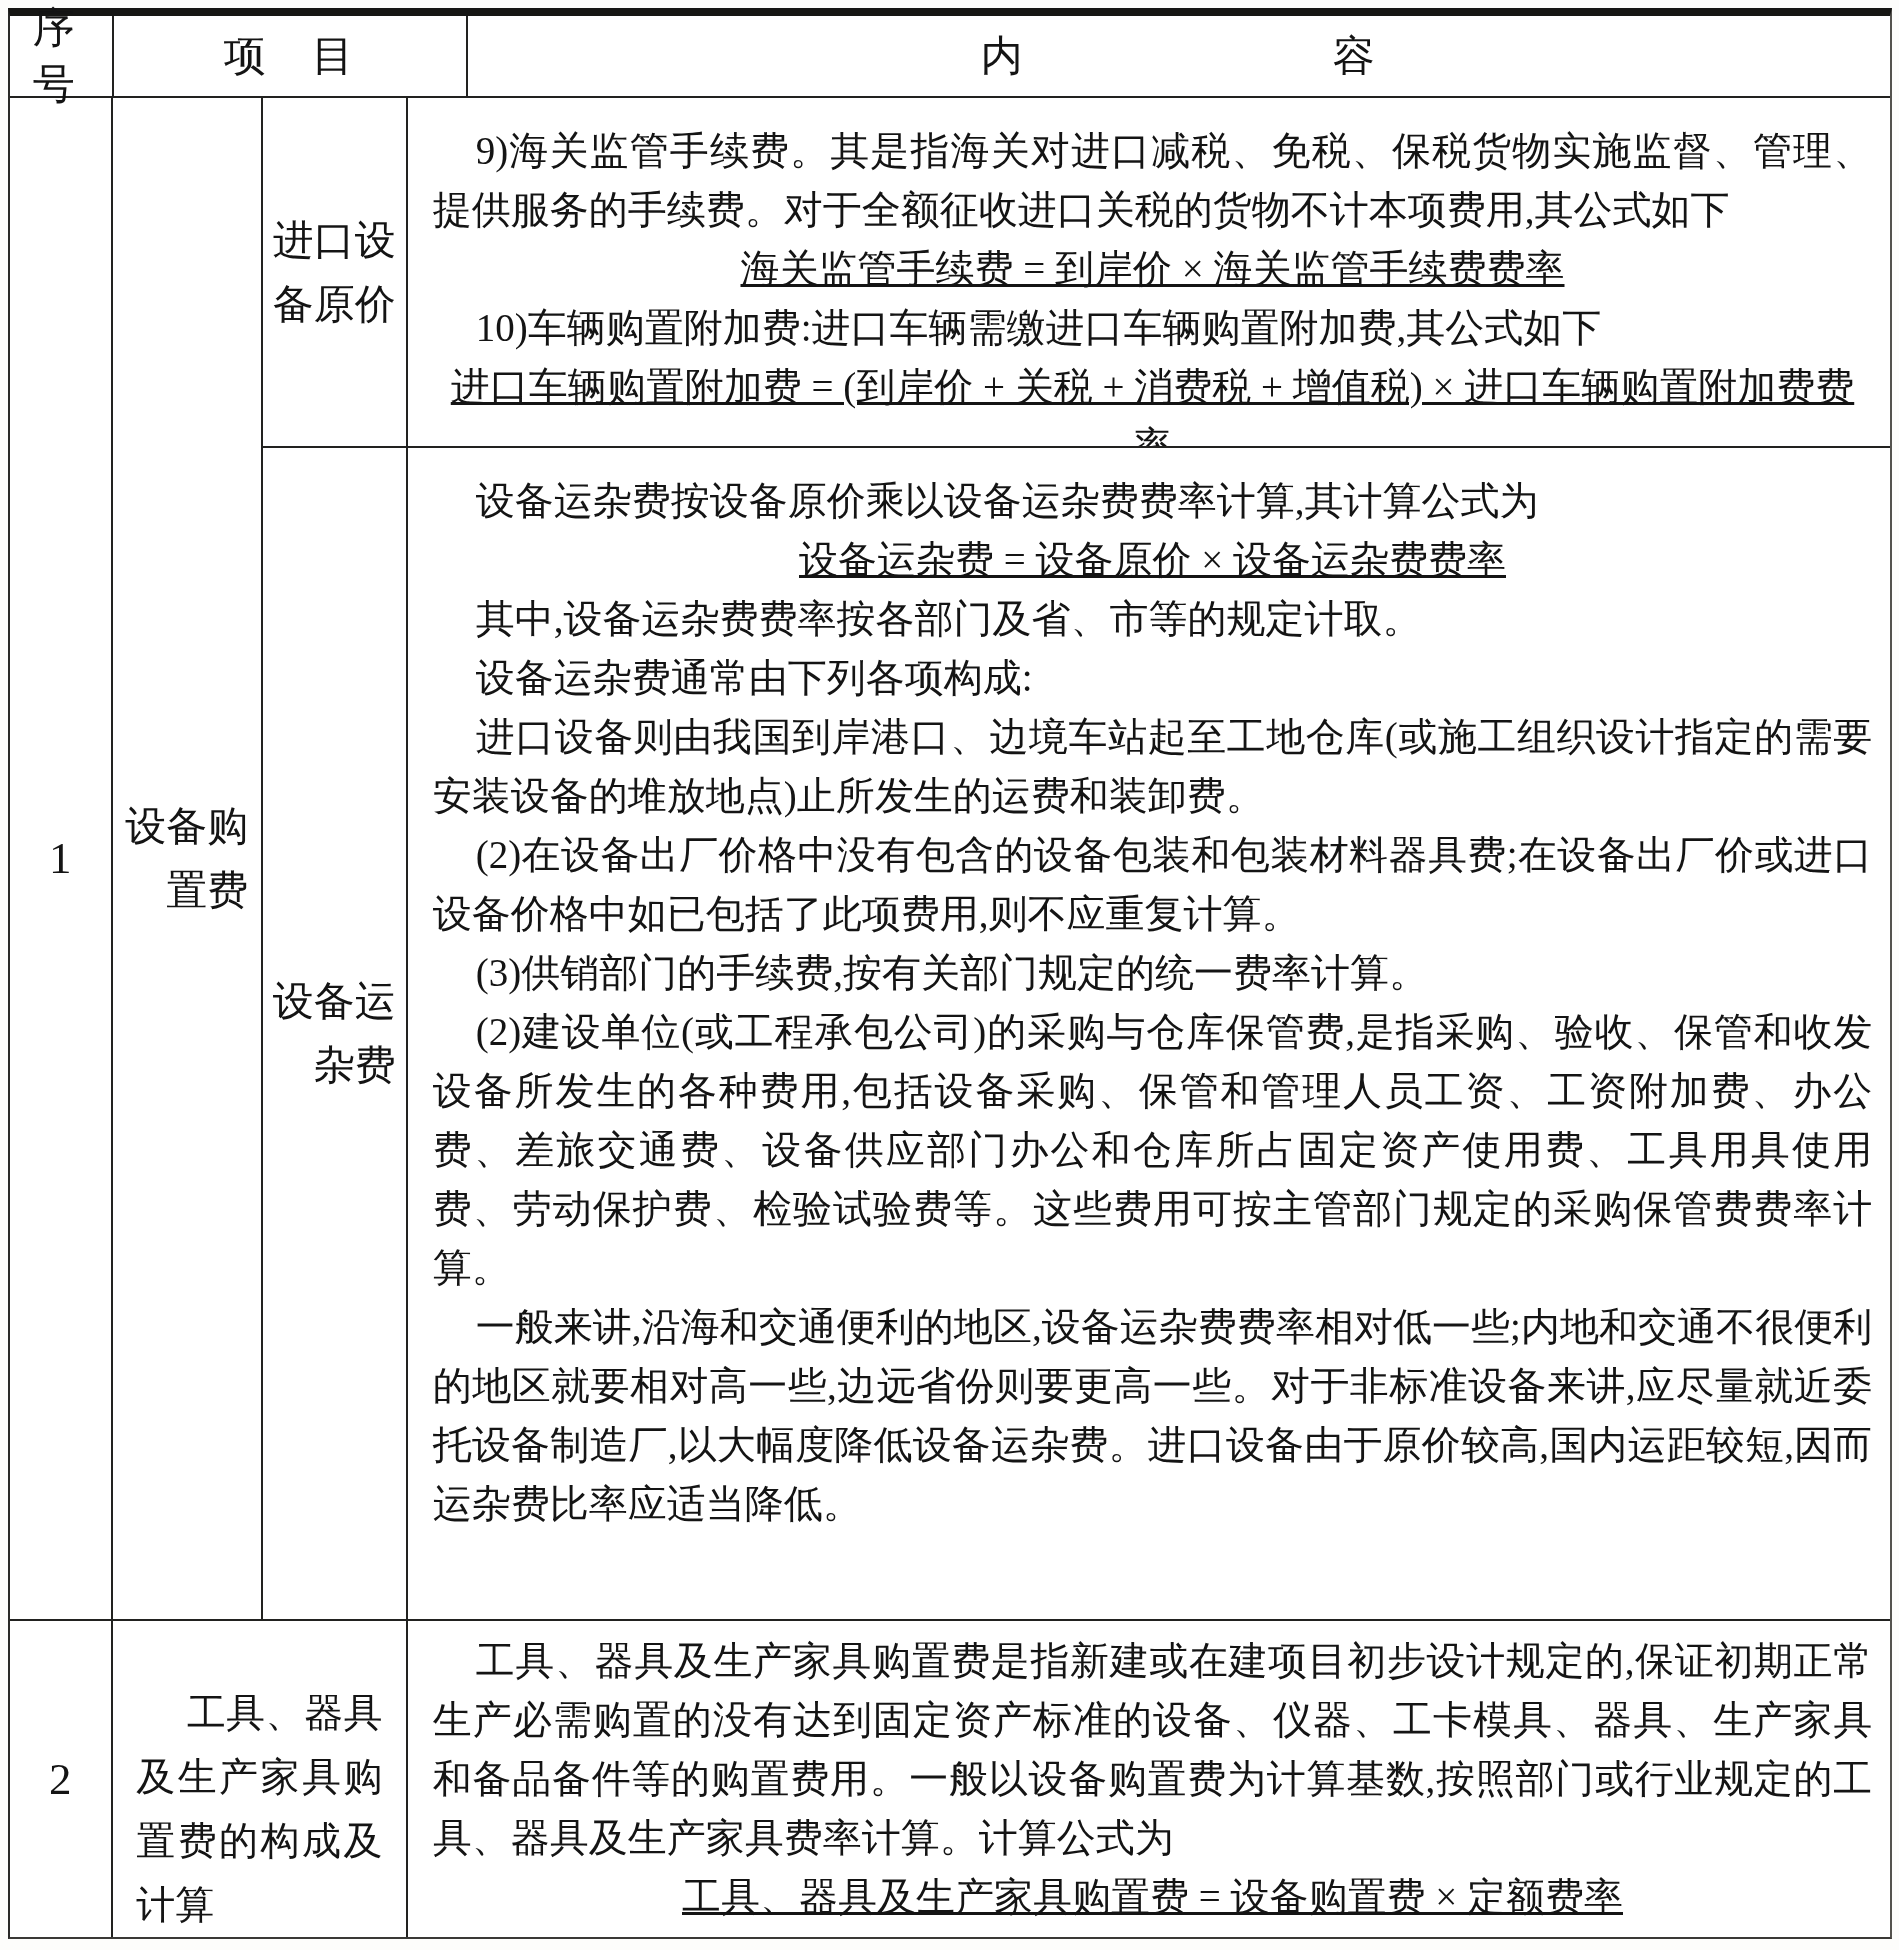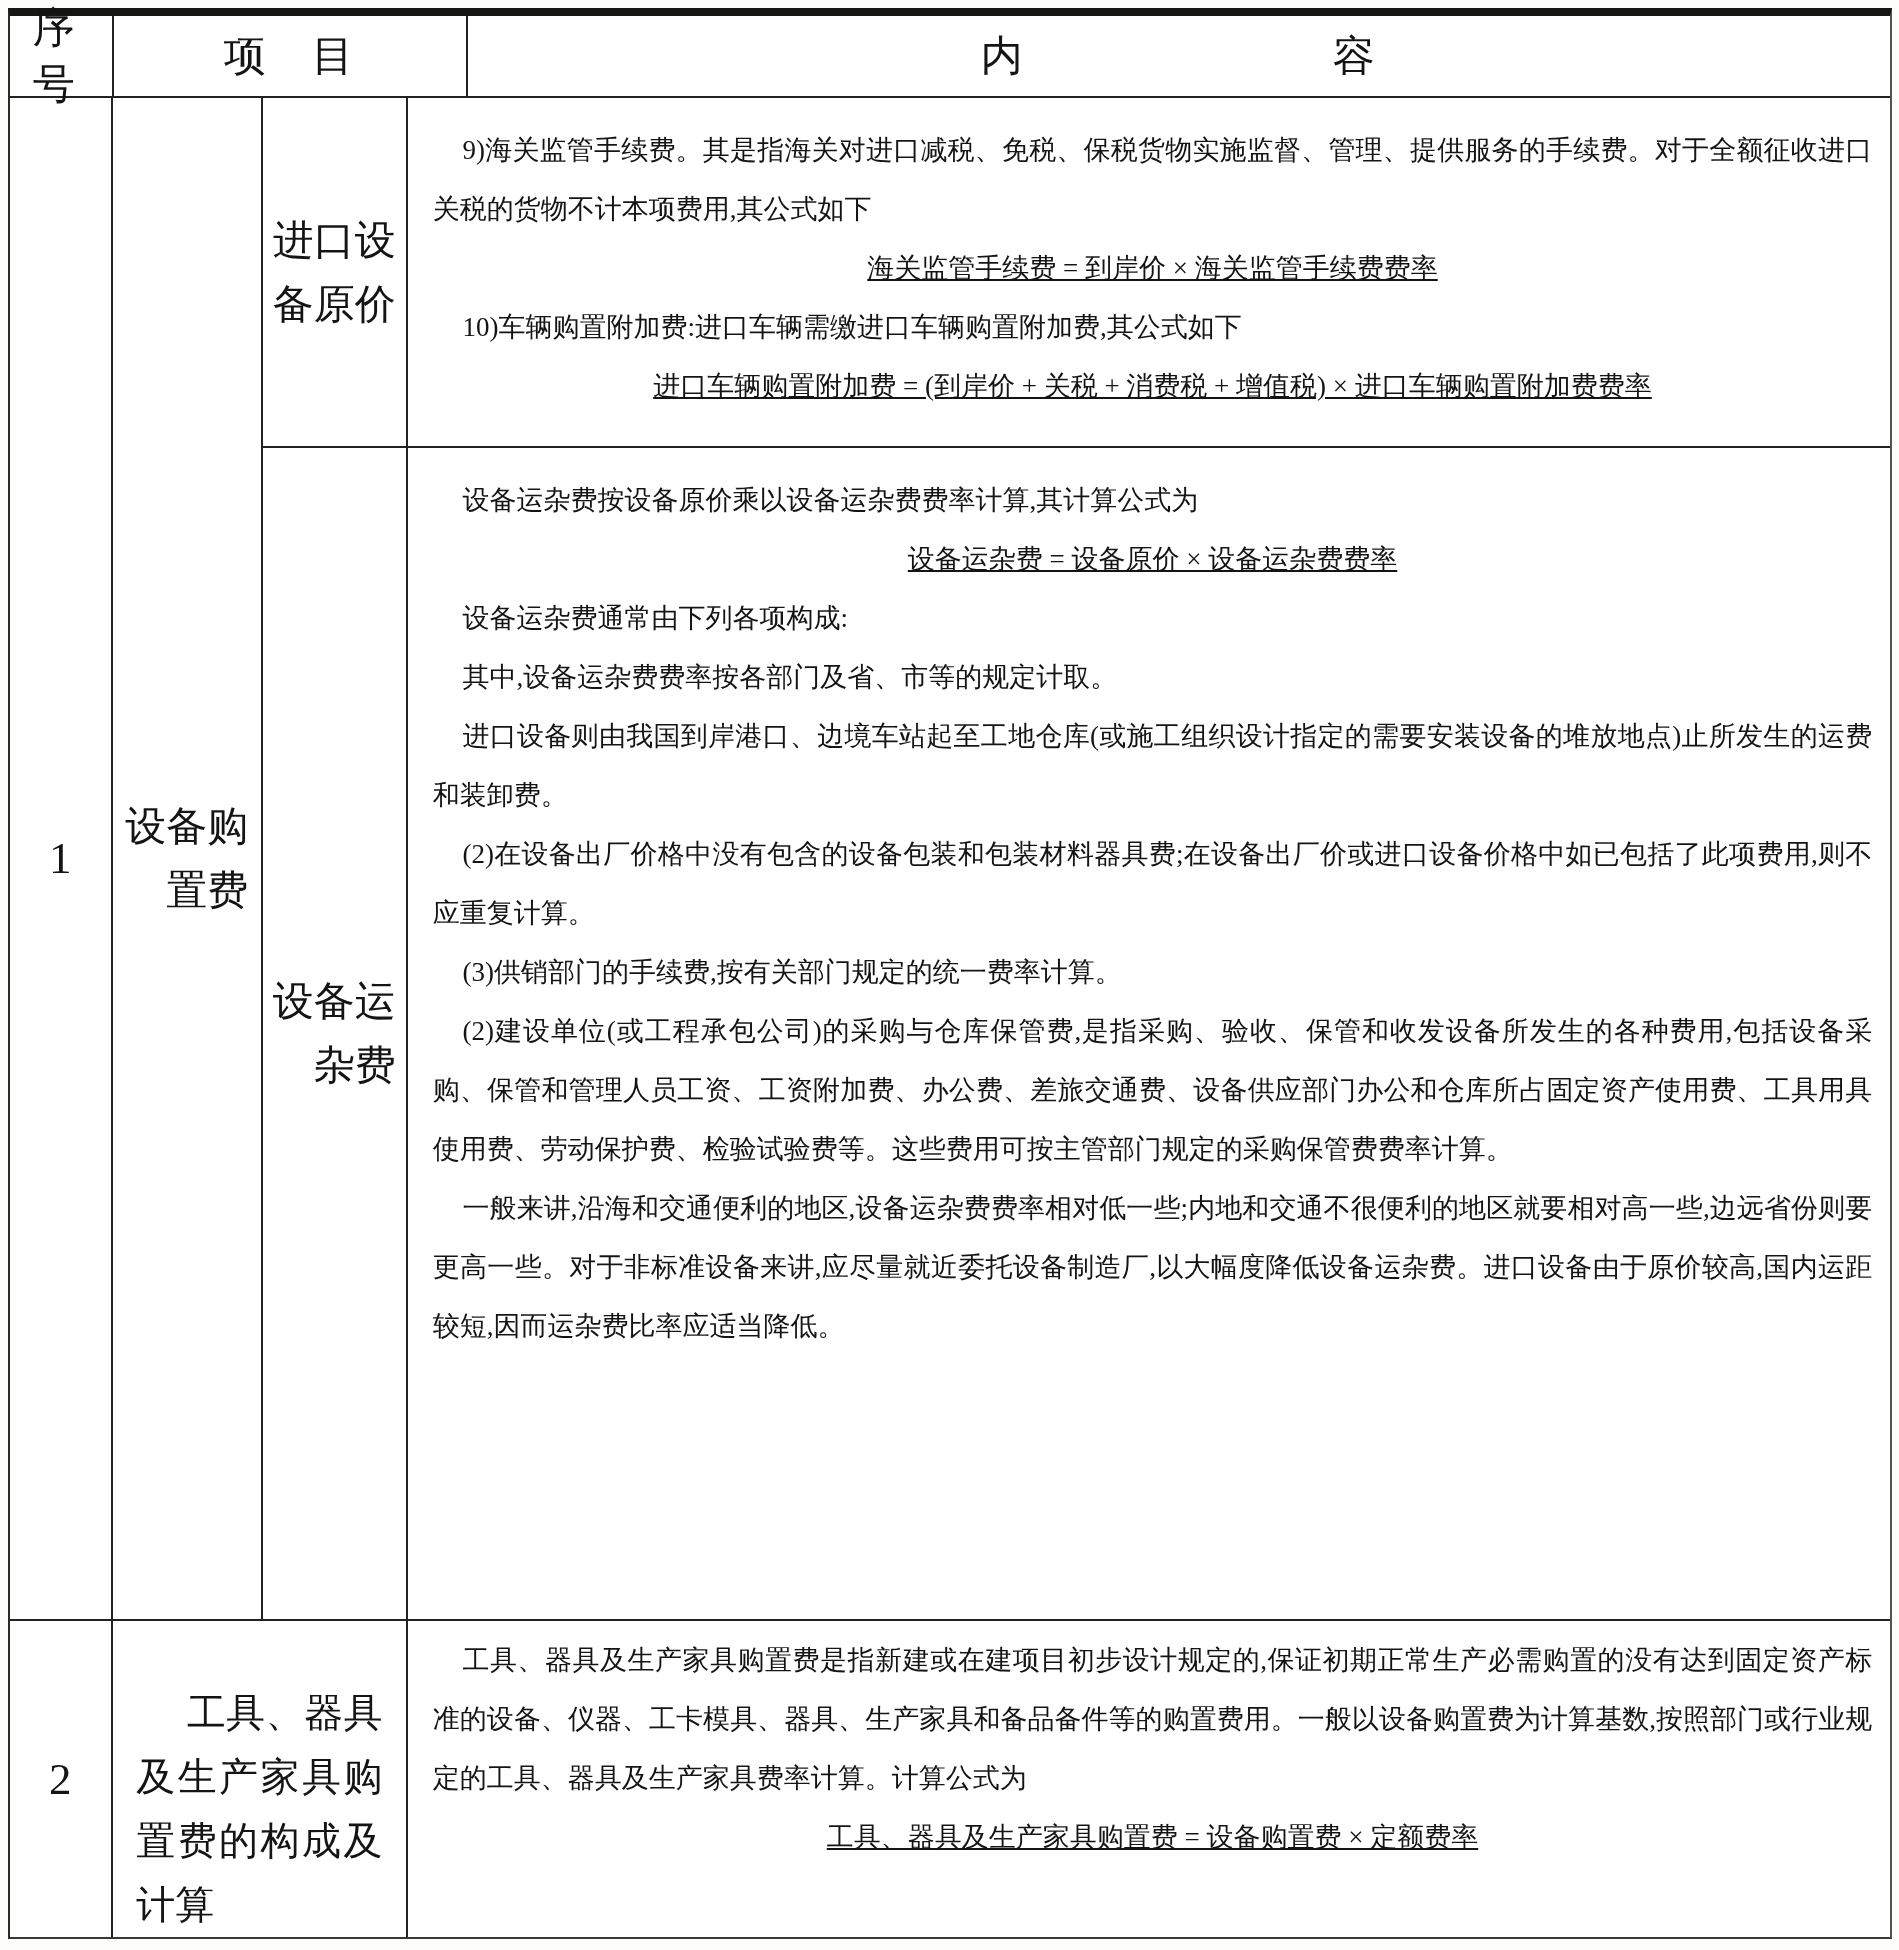--- a/index.html
+++ b/index.html
@@ -99,21 +99,21 @@
     border-right: 2.9px solid #222220;
     display: flex;
     align-items: center;
     justify-content: center;
   }
   
   .content {
     flex: 1;
     box-sizing: border-box;
     overflow: hidden;
-    font-size: 27px;
+    font-size: 39px;
     line-height: 59px;
     padding: 23.4px 17.6px 7.8px 25px;
   }
   .content.pt-lg { }
   .content.pt-sm { padding-top: 9.8px; }
   .para {
     margin: 0;
     text-align: justify;
     text-indent: 1.1em;
   }
@@ -179,22 +179,22 @@
         </div>
 
         <div class="sub-row second">
           <div class="sub-label">
             <div class="label-text">设备运
 杂费</div>
           </div>
           <div class="content pt-lg">
             <p class="para">设备运杂费按设备原价乘以设备运杂费费率计算,其计算公式为</p>
             <p class="formula">设备运杂费 = 设备原价 × 设备运杂费费率</p>
+            <p class="para">其中,设备运杂费费率按各部门及省、市等的规定计取。</p>
             <p class="para">设备运杂费通常由下列各项构成:</p>
-            <p class="para">其中,设备运杂费费率按各部门及省、市等的规定计取。</p>
             <p class="para">进口设备则由我国到岸港口、边境车站起至工地仓库(或施工组织设计指定的需要安装设备的堆放地点)止所发生的运费和装卸费。</p>
             <p class="para">(2)在设备出厂价格中没有包含的设备包装和包装材料器具费;在设备出厂价或进口设备价格中如已包括了此项费用,则不应重复计算。</p>
             <p class="para">(3)供销部门的手续费,按有关部门规定的统一费率计算。</p>
             <p class="para">(2)建设单位(或工程承包公司)的采购与仓库保管费,是指采购、验收、保管和收发设备所发生的各种费用,包括设备采购、保管和管理人员工资、工资附加费、办公费、差旅交通费、设备供应部门办公和仓库所占固定资产使用费、工具用具使用费、劳动保护费、检验试验费等。这些费用可按主管部门规定的采购保管费费率计算。</p>
             <p class="para">一般来讲,沿海和交通便利的地区,设备运杂费费率相对低一些;内地和交通不很便利的地区就要相对高一些,边远省份则要更高一些。对于非标准设备来讲,应尽量就近委托设备制造厂,以大幅度降低设备运杂费。进口设备由于原价较高,国内运距较短,因而运杂费比率应适当降低。</p>
           </div>
         </div>
 
       </div>
     </div>

